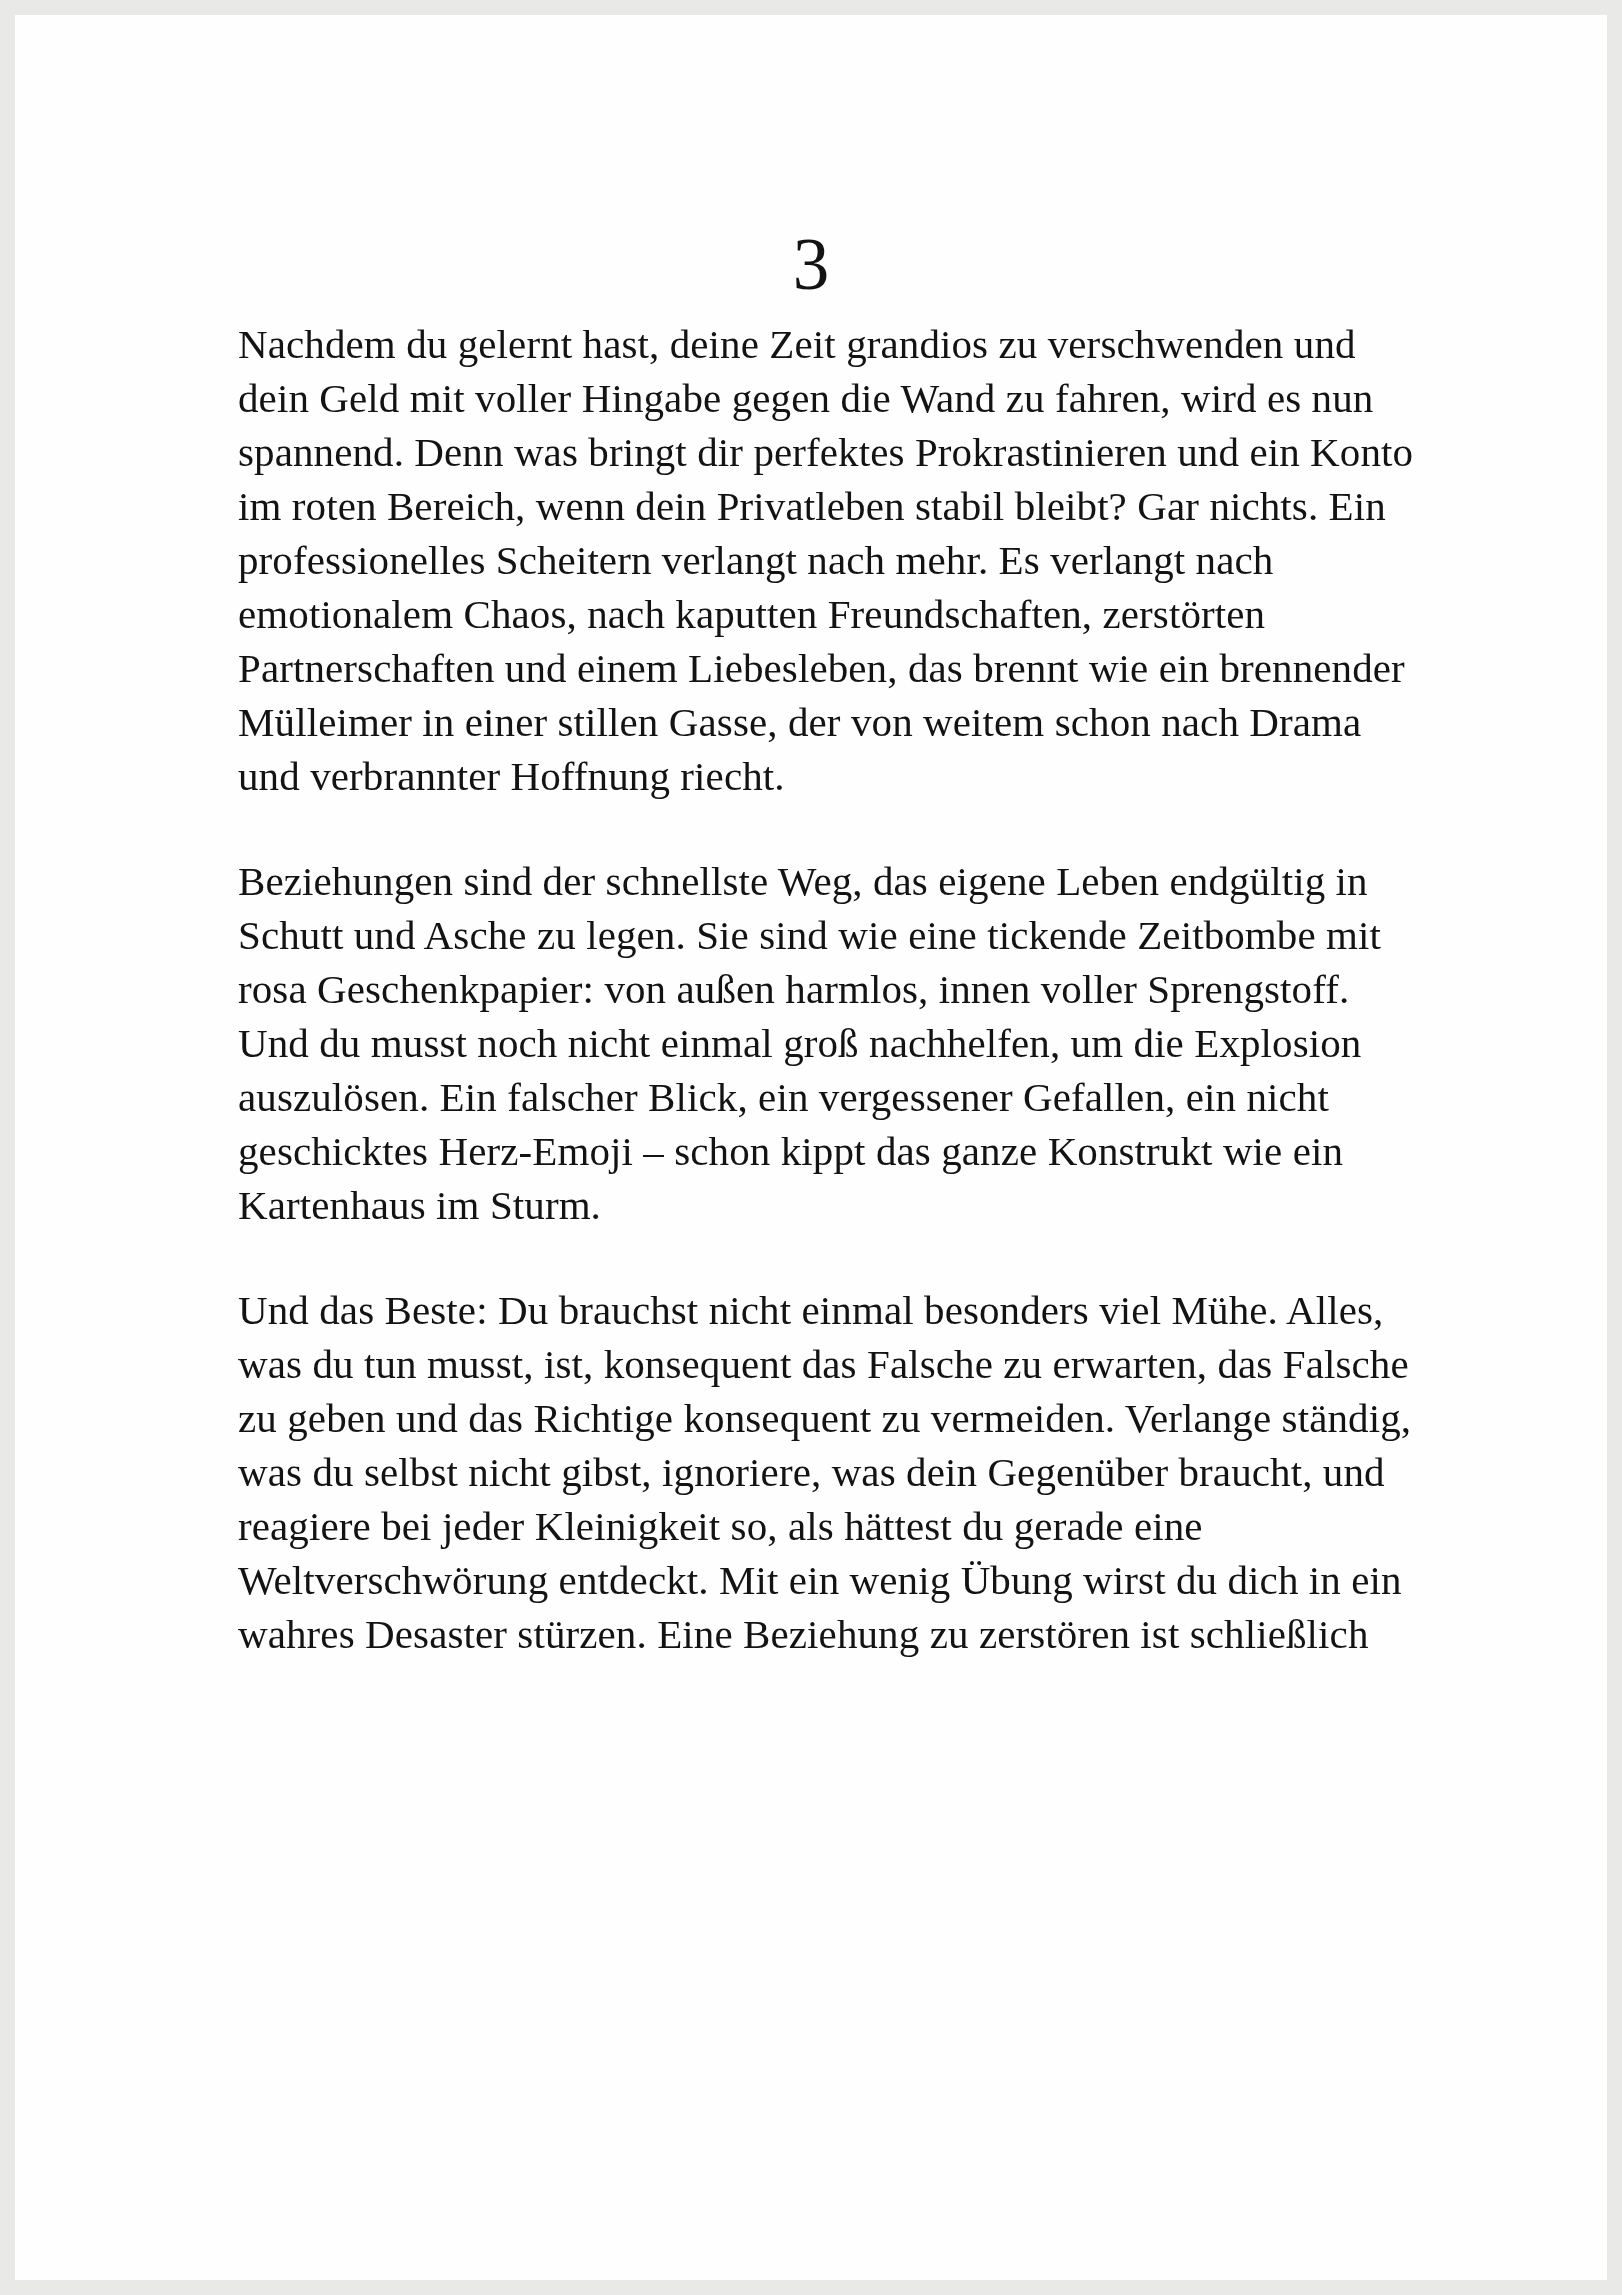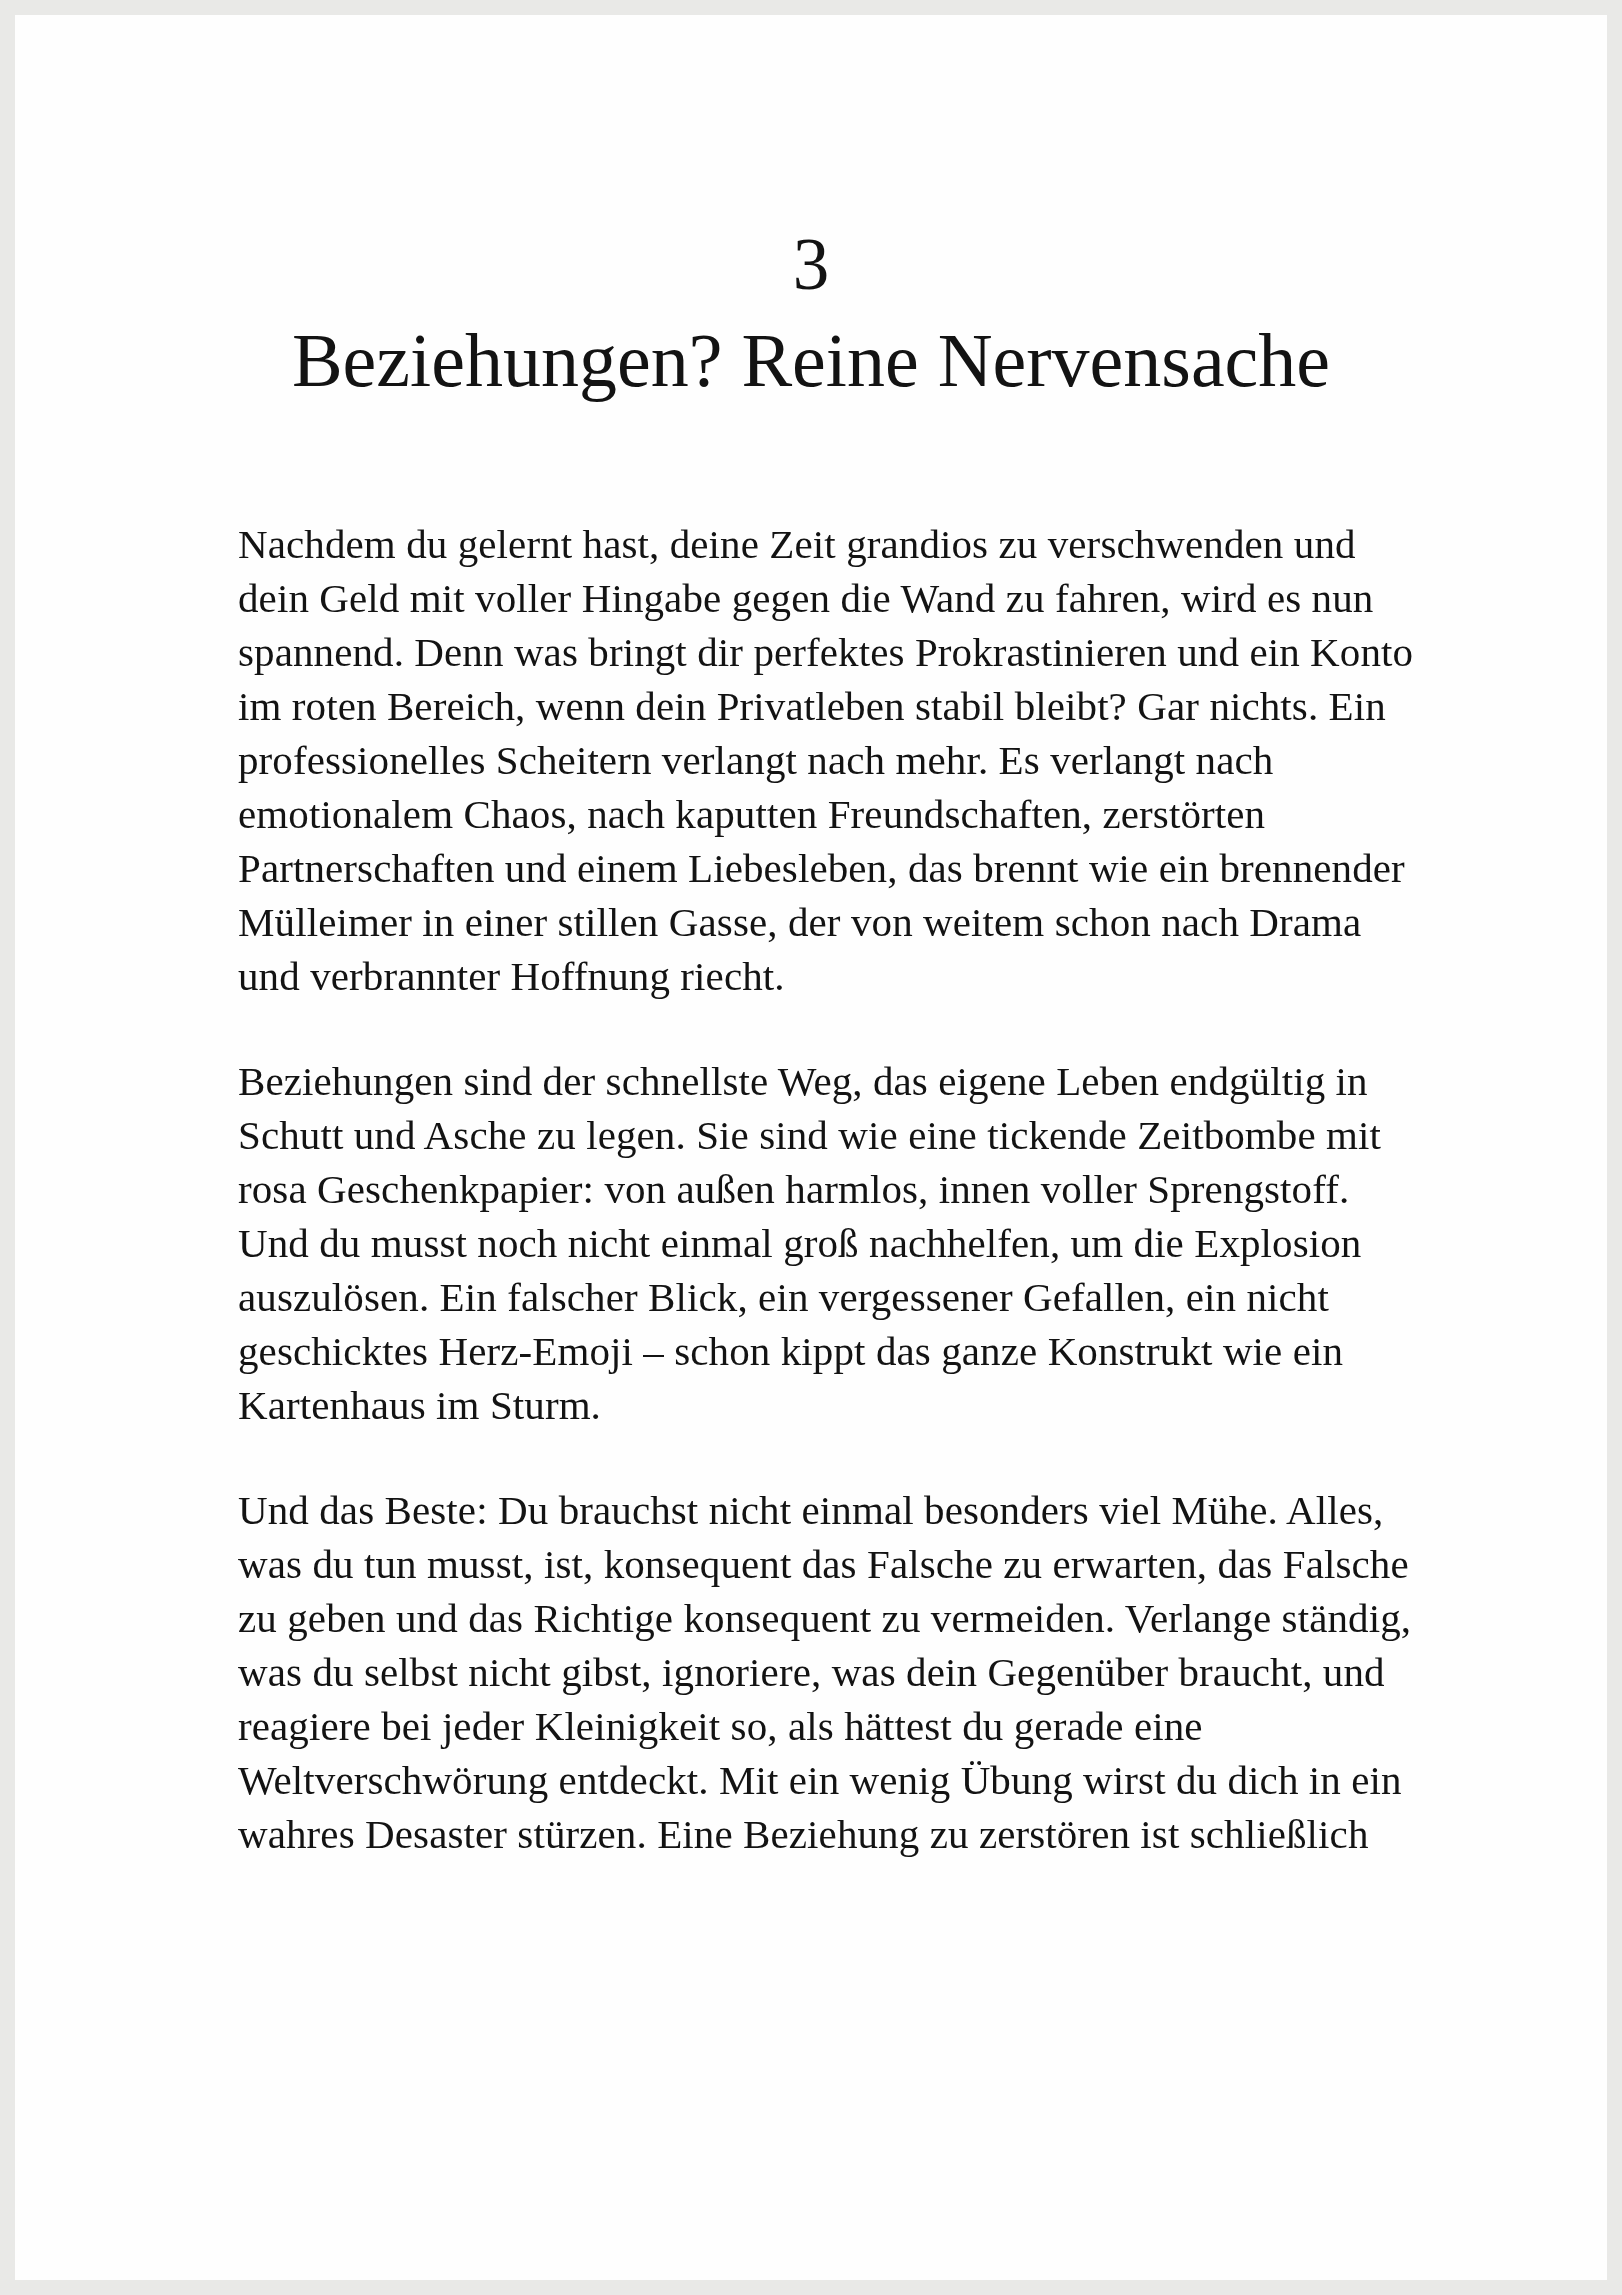--- a/index.html
+++ b/index.html
@@ -54,21 +54,20 @@
     letter-spacing: 0.1px;
   }
 </style>
 </head>
 <body>
 
 <div class="page">
 
   <div class="chapter-number">3</div>
 
-  <h1 class="chapter-title">Beziehungen? Reine Nervensache</h1>
 
   <div class="body-text">
     <p>Nachdem du gelernt hast, deine Zeit grandios zu verschwenden und dein Geld mit voller Hingabe gegen die Wand zu fahren, wird es nun spannend. Denn was bringt dir perfektes Prokrastinieren und ein Konto im roten Bereich, wenn dein Privatleben stabil bleibt? Gar nichts. Ein professionelles Scheitern verlangt nach mehr. Es verlangt nach emotionalem Chaos, nach kaputten Freundschaften, zerstörten Partnerschaften und einem Liebesleben, das brennt wie ein brennender Mülleimer in einer stillen Gasse, der von weitem schon nach Drama und verbrannter Hoffnung riecht.</p>
     <p>Beziehungen sind der schnellste Weg, das eigene Leben endgültig in Schutt und Asche zu legen. Sie sind wie eine tickende Zeitbombe mit rosa Geschenkpapier: von außen harmlos, innen voller Sprengstoff. Und du musst noch nicht einmal groß nachhelfen, um die Explosion auszulösen. Ein falscher Blick, ein vergessener Gefallen, ein nicht geschicktes Herz-Emoji – schon kippt das ganze Konstrukt wie ein Kartenhaus im Sturm.</p>
     <p>Und das Beste: Du brauchst nicht einmal besonders viel Mühe. Alles, was du tun musst, ist, konsequent das Falsche zu erwarten, das Falsche zu geben und das Richtige konsequent zu vermeiden. Verlange ständig, was du selbst nicht gibst, ignoriere, was dein Gegenüber braucht, und reagiere bei jeder Kleinigkeit so, als hättest du gerade eine Weltverschwörung entdeckt. Mit ein wenig Übung wirst du dich in ein wahres Desaster stürzen. Eine Beziehung zu zerstören ist schließlich</p>
   </div>
 
 </div>
 
 

